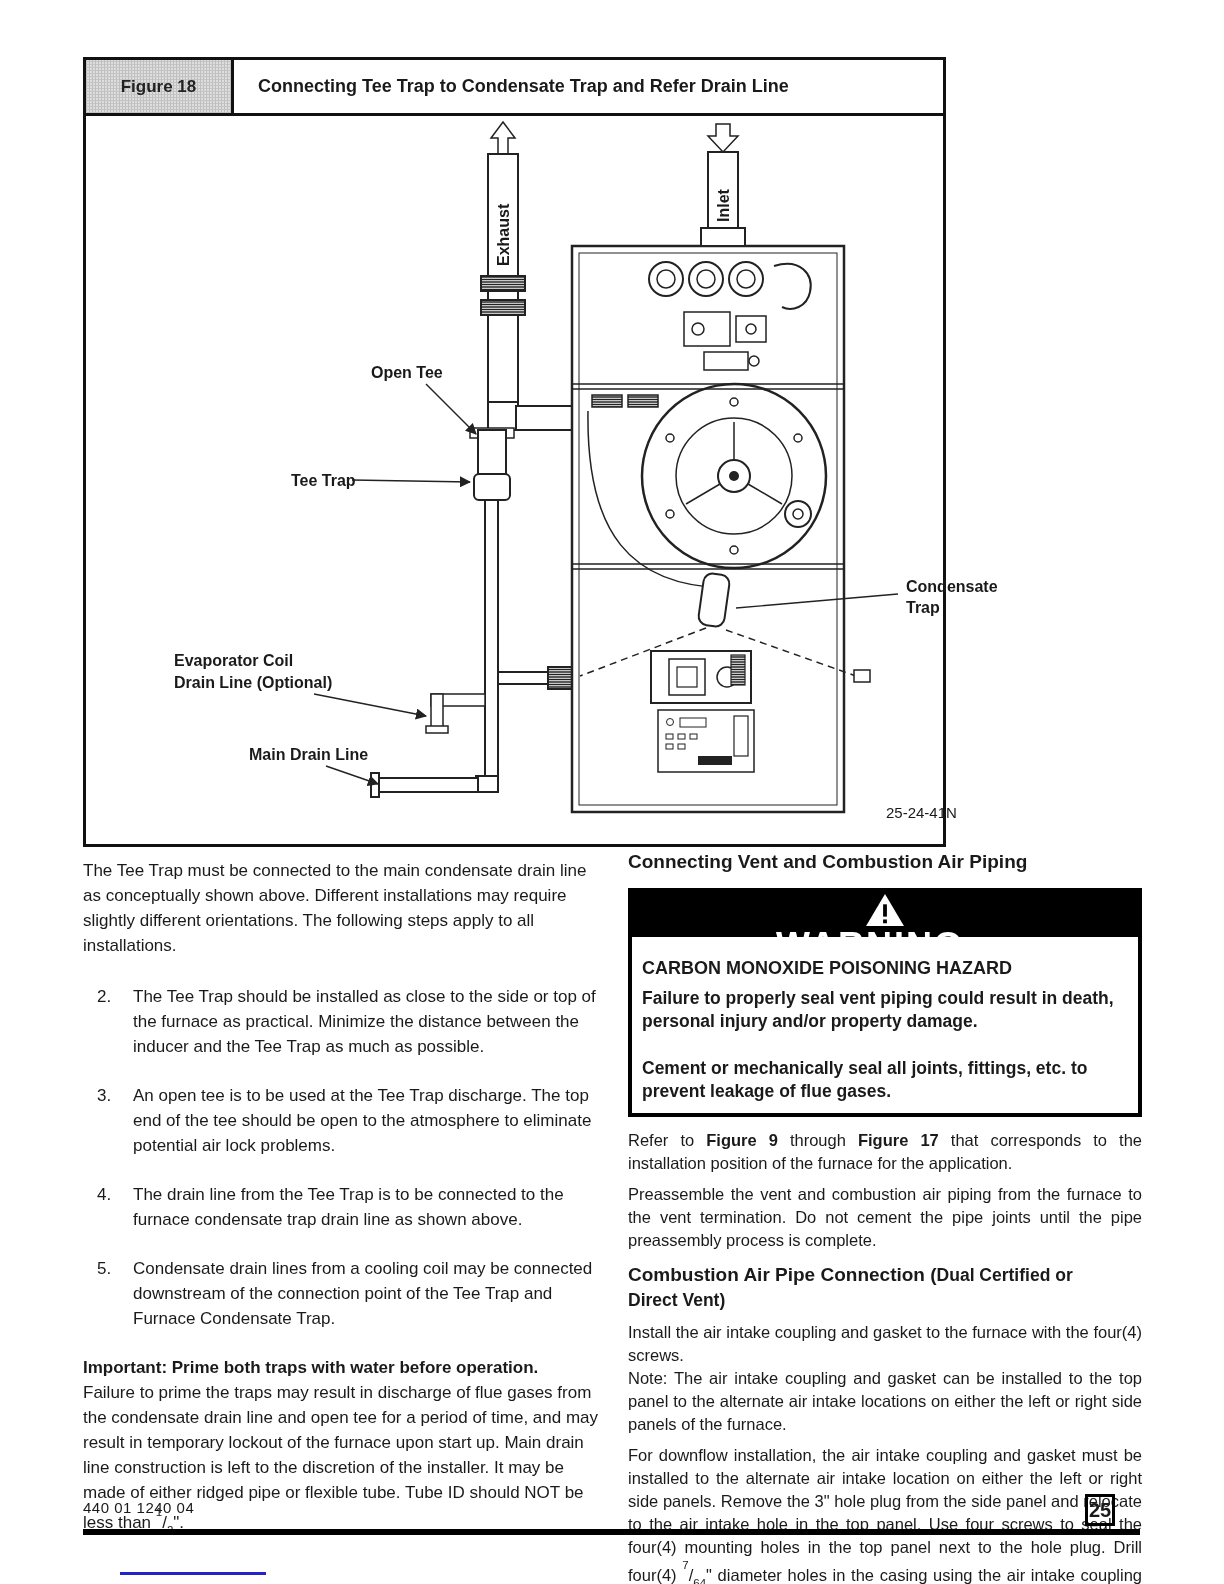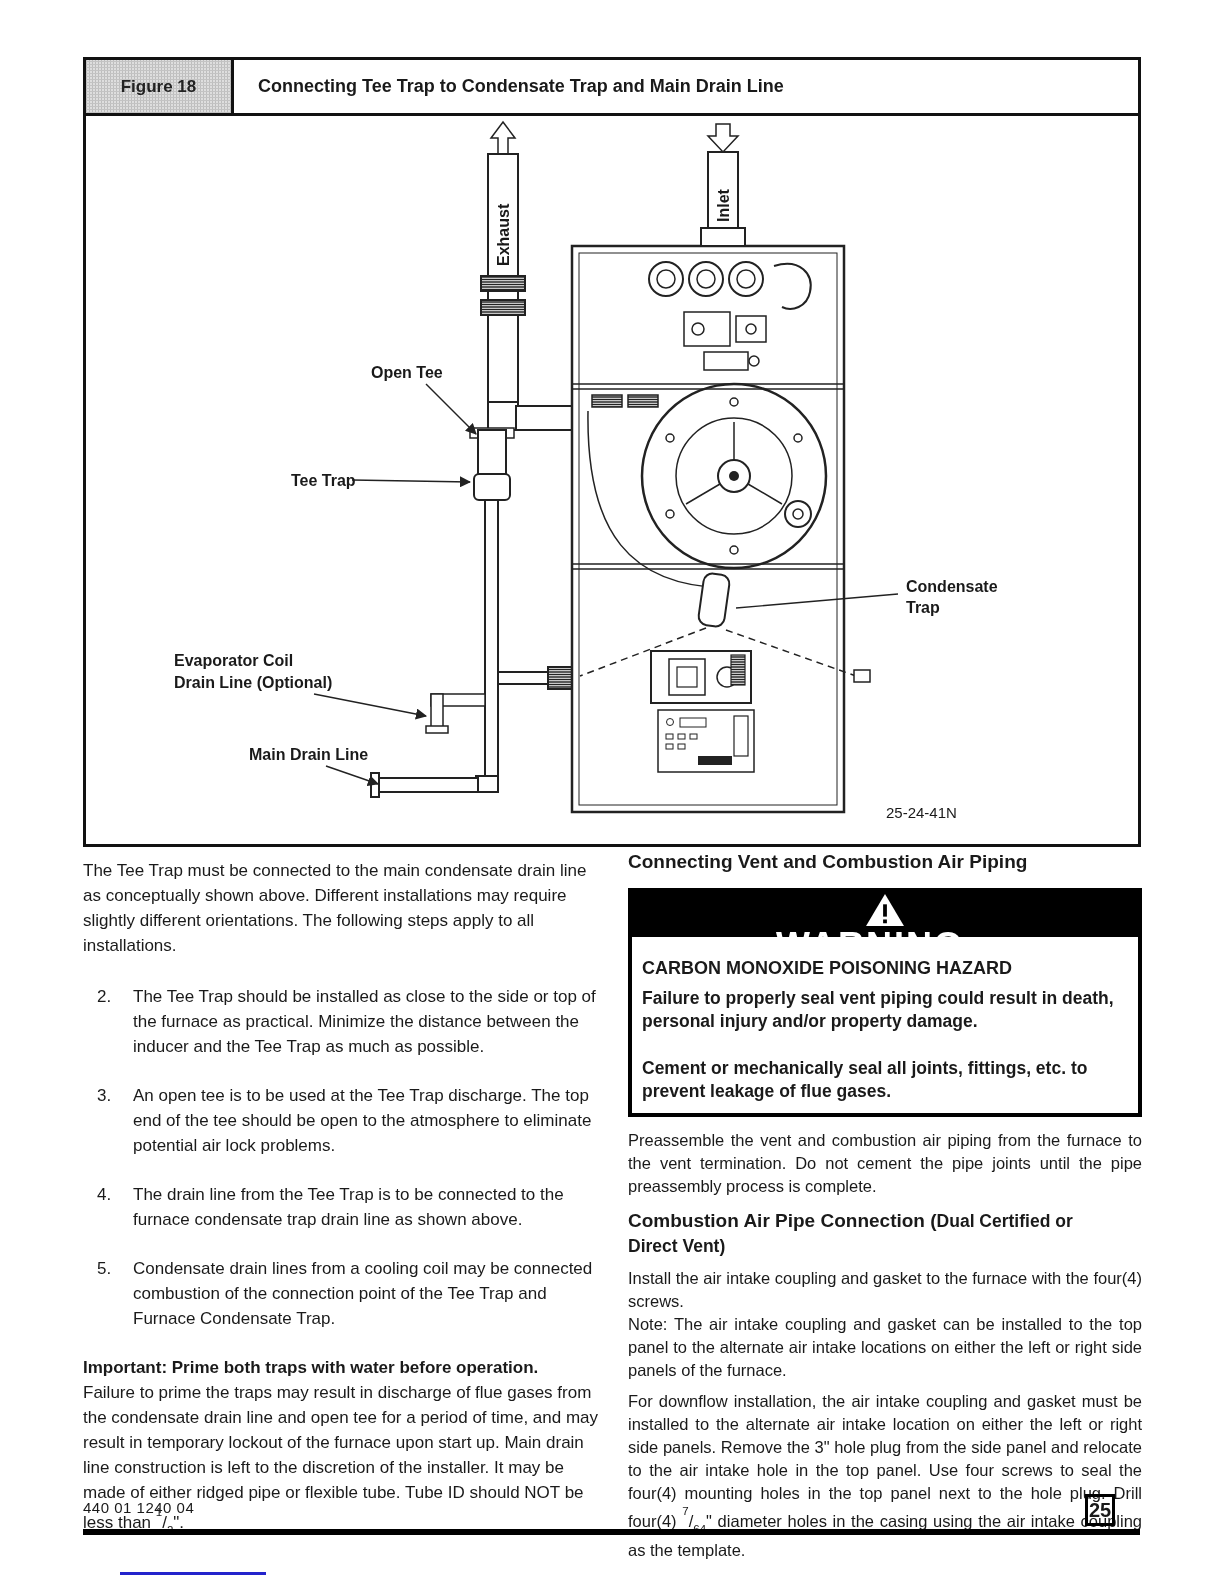--- a/index.html
+++ b/index.html
@@ -4,21 +4,21 @@
 <style>
   * { margin:0; padding:0; box-sizing:border-box; }
   html,body { background:#ffffff; }
   body {
     width:1224px; height:1584px; position:relative;
     font-family:"Liberation Sans", sans-serif; color:#1a1a1a;
     overflow:hidden;
   }
 
   
-  .figure-box { position:absolute; left:83px; top:57px; width:1058px; height:790px; border:3px solid #111; background:#fff; }
+  .figure-box { position:absolute; left:83px; top:57px; width:863px; height:790px; border:3px solid #111; background:#fff; }
   .figure-header { height:56px; border-bottom:3px solid #111; display:flex; align-items:stretch; }
   .figure-label {
     width:148px; border-right:3px solid #111; display:flex; align-items:center; justify-content:center;
     font-weight:bold; font-size:17px; color:#222;
     background:
       repeating-linear-gradient(0deg,#c3c3c3 0 1px,rgba(0,0,0,0) 1px 3px),
       repeating-linear-gradient(90deg,#bdbdbd 0 1px,#dedede 1px 3px);
   }
   .figure-title { display:flex; align-items:center; padding-left:24px; font-weight:bold; font-size:18px; }
   .diagram-area { position:absolute; left:0; top:56px; width:1051px; height:728px; }
@@ -59,21 +59,21 @@
   .blue-line { position:absolute; left:120px; top:1572px; width:146px; height:3px; background:#2323cc; }
 
   svg text { font-family:"Liberation Sans", sans-serif; }
 </style>
 </head>
 <body>
 
 <div class="figure-box">
   <div class="figure-header">
     <div class="figure-label">Figure 18</div>
-    <div class="figure-title">Connecting Tee Trap to Condensate Trap and Main Drain Line</div>
+    <div class="figure-title">Connecting Tee Trap to Condensate Trap and Refer Drain Line</div>
   </div>
 
   <div class="diagram-area">
     <svg viewBox="0 0 1051 728" width="1051" height="728">
       <defs>
         <pattern id="hatch" width="5" height="5" patternUnits="userSpaceOnUse">
           <rect width="5" height="5" fill="#fff"></rect>
           <path d="M0,1 L5,1 M0,3.5 L5,3.5" stroke="#222" stroke-width="1.4"></path>
         </pattern>
         <marker id="arr" viewBox="0 0 10 10" refX="9" refY="5" markerWidth="8" markerHeight="8" orient="auto-start-reverse">
@@ -216,21 +216,21 @@
   <div class="step">
     <span class="step-num">3.</span>
     <span class="step-text">An open tee is to be used at the Tee Trap discharge. The top end of the tee should be open to the atmosphere to eliminate potential air lock problems.</span>
   </div>
   <div class="step">
     <span class="step-num">4.</span>
     <span class="step-text">The drain line from the Tee Trap is to be connected to the furnace condensate trap drain line as shown above.</span>
   </div>
   <div class="step">
     <span class="step-num">5.</span>
-    <span class="step-text">Condensate drain lines from a cooling coil may be connected combustion of the connection point of the Tee Trap and Furnace Condensate Trap.</span>
+    <span class="step-text">Condensate drain lines from a cooling coil may be connected downstream of the connection point of the Tee Trap and Furnace Condensate Trap.</span>
   </div>
 
   <p class="important-head">Important: Prime both traps with water before operation.</p>
   <p class="important-body">
     <span>Failure to prime the traps may result in discharge of flue gases from the condensate drain line and open tee for a period of time, and may result in temporary lockout of the furnace upon start up. Main drain line construction is left to the discretion of the installer. It may be made of either ridged  pipe or flexible tube. Tube ID should NOT be less than </span><sup class="frac">1</sup><span>/</span><sub class="frac">2</sub><span>".</span>
   </p>
 </div>
 
 <div class="col-right">
   <h2 class="h2">Connecting Vent and Combustion Air Piping</h2>
@@ -246,20 +246,23 @@
       </span>
       <span class="warntitle">WARNING</span>
     </div>
     <div class="warnbody">
       <p class="hazard">CARBON MONOXIDE POISONING HAZARD</p>
       <p class="wline">Failure to properly seal vent piping could result in death, personal injury and/or property damage.</p>
       <p class="wline">Cement or mechanically seal all joints, fittings, etc. to prevent leakage of flue gases.</p>
     </div>
   </div>
 
+  <p class="rpara">
+    <span>Refer to </span><b>Figure 9</b><span> through </span><b>Figure 17</b><span> that corresponds to the installation position of the furnace for the application.</span>
+  </p>
   <p class="rpara">Preassemble the vent and combustion air piping from the furnace to the vent termination. Do not cement the pipe joints until the pipe preassembly process is complete.</p>
 
   <h2 class="h2combo">
     <span class="h2big">Combustion Air Pipe Connection (</span><span class="h2small">Dual Certified or</span>
     <span class="h2line2">Direct Vent)</span>
   </h2>
 
   <p class="rpara tight">Install the air intake coupling and gasket to the furnace with the four(4) screws.</p>
   <p class="rpara">Note: The air intake coupling and gasket can be installed to the top panel to the alternate air intake locations on either the left or right side panels of the furnace.</p>
   <p class="rpara">

